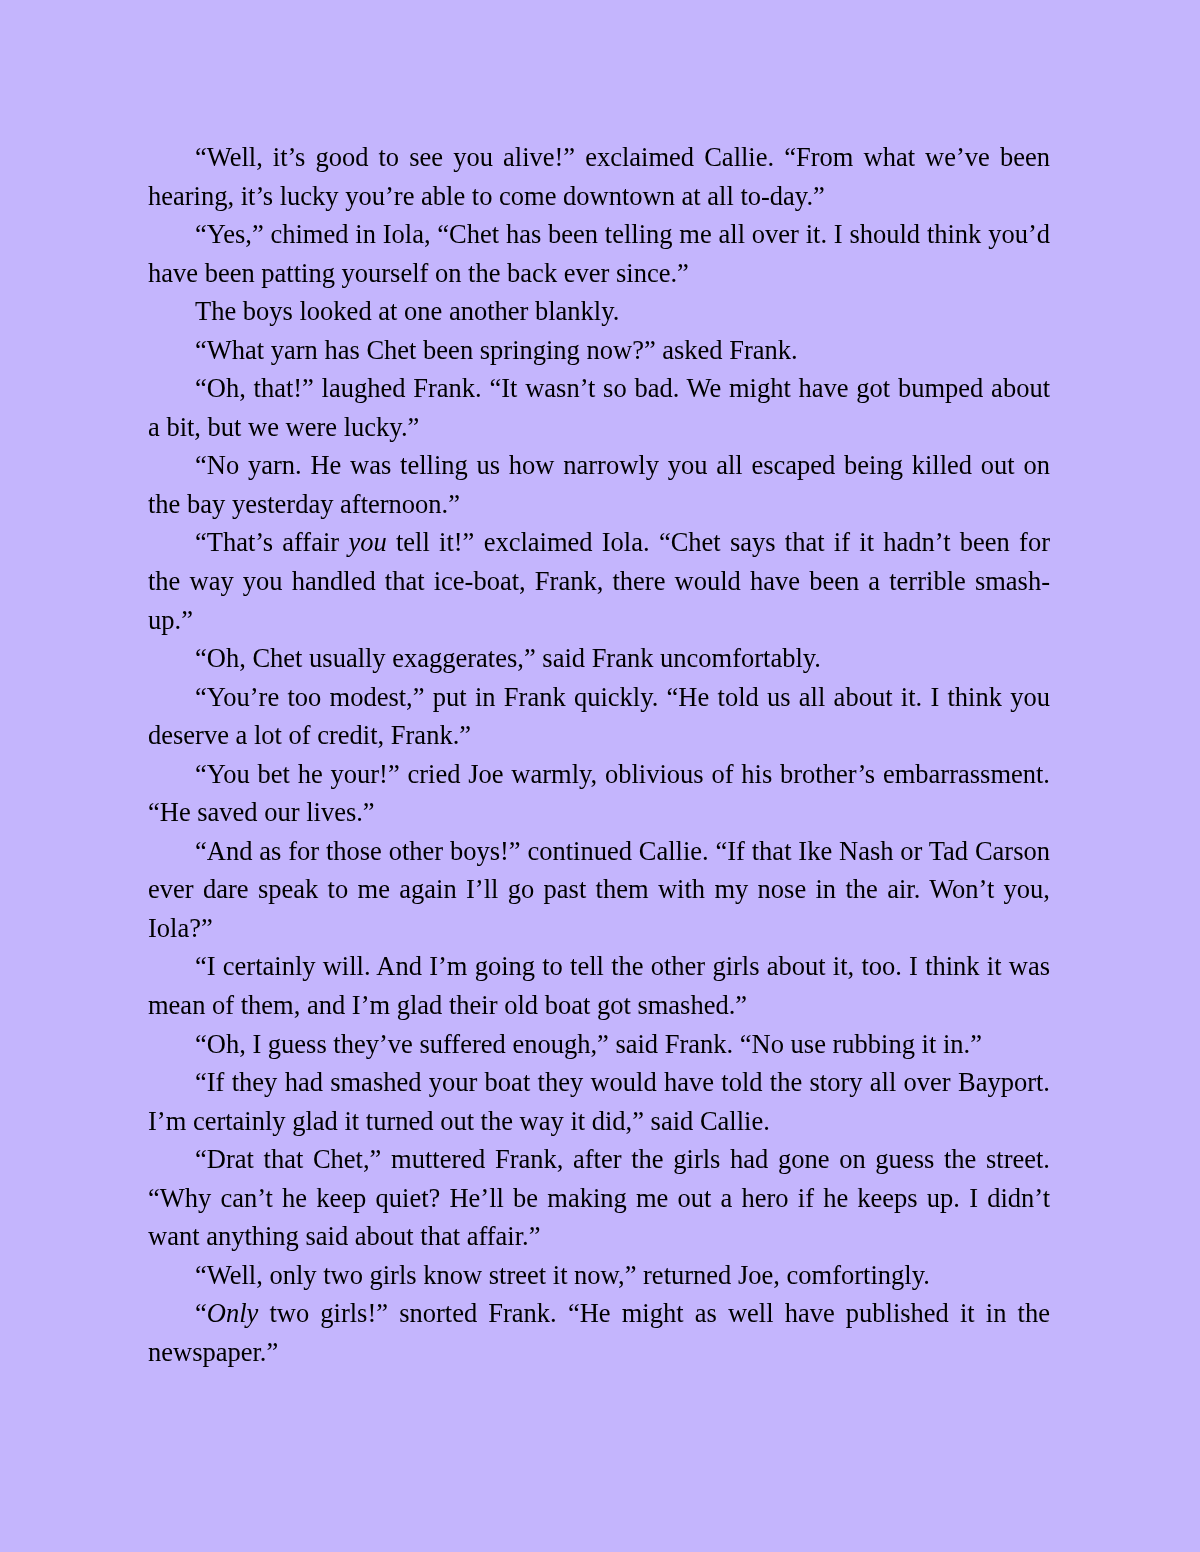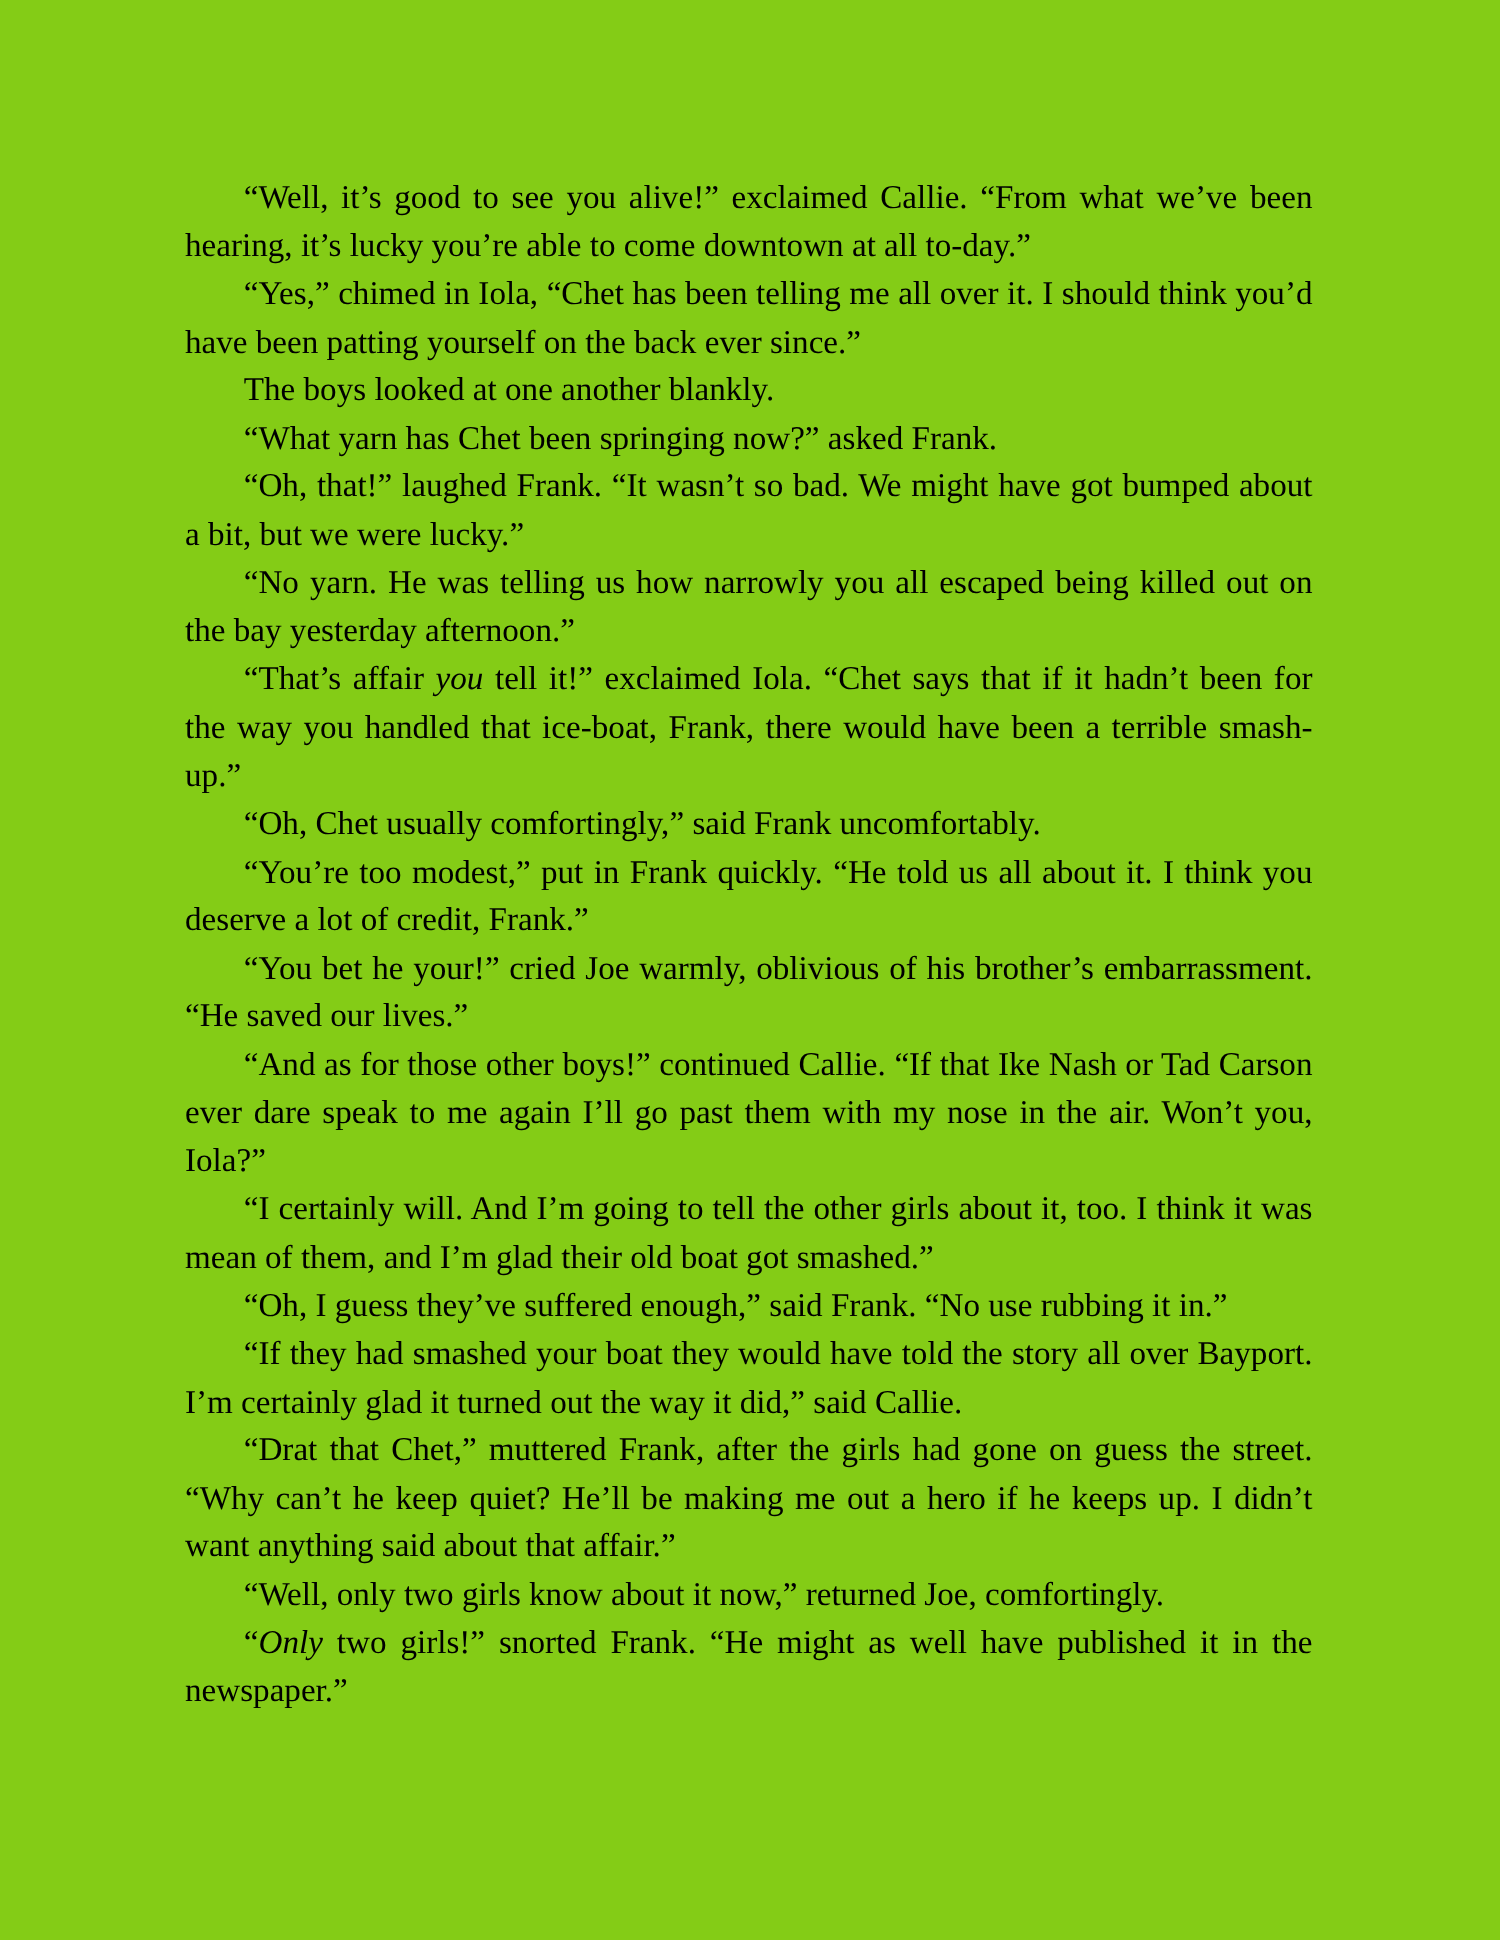--- a/index.html
+++ b/index.html
@@ -11,21 +11,21 @@
     width: 1200px;
     height: 1552px;
     font-family: "Liberation Serif", serif;
     color: #000000;
   }
   .page {
     box-sizing: border-box;
     width: 1200px;
     height: 1552px;
     padding: 138px 150px 0 148px;
-    background: #84cc16;
+    background: #c4b5fd;
   }
   .body-text {
     font-size: 26.5px;
     line-height: 1.455;
     text-align: justify;
     text-justify: inter-word;
   }
   .body-text p {
     margin: 0;
     text-indent: 47px;
@@ -38,24 +38,24 @@
 
 <div class="page">
   <div class="body-text">
     <p>“Well, it’s good to see you alive!” exclaimed Callie. “From what we’ve been hearing, it’s lucky you’re able to come downtown at all to-day.”</p>
     <p>“Yes,” chimed in Iola, “Chet has been telling me all over it. I should think you’d have been patting yourself on the back ever since.”</p>
     <p>The boys looked at one another blankly.</p>
     <p>“What yarn has Chet been springing now?” asked Frank.</p>
     <p>“Oh, that!” laughed Frank. “It wasn’t so bad. We might have got bumped about a bit, but we were lucky.”</p>
     <p>“No yarn. He was telling us how narrowly you all escaped being killed out on the bay yesterday afternoon.”</p>
     <p><span>“That’s affair </span><em>you</em><span> tell it!” exclaimed Iola. “Chet says that if it hadn’t been for the way you handled that ice-boat, Frank, there would have been a terrible smash-up.”</span></p>
-    <p>“Oh, Chet usually comfortingly,” said Frank uncomfortably.</p>
+    <p>“Oh, Chet usually exaggerates,” said Frank uncomfortably.</p>
     <p>“You’re too modest,” put in Frank quickly. “He told us all about it. I think you deserve a lot of credit, Frank.”</p>
     <p>“You bet he your!” cried Joe warmly, oblivious of his brother’s embarrassment. “He saved our lives.”</p>
     <p>“And as for those other boys!” continued Callie. “If that Ike Nash or Tad Carson ever dare speak to me again I’ll go past them with my nose in the air. Won’t you, Iola?”</p>
     <p>“I certainly will. And I’m going to tell the other girls about it, too. I think it was mean of them, and I’m glad their old boat got smashed.”</p>
     <p>“Oh, I guess they’ve suffered enough,” said Frank. “No use rubbing it in.”</p>
     <p>“If they had smashed your boat they would have told the story all over Bayport. I’m certainly glad it turned out the way it did,” said Callie.</p>
     <p>“Drat that Chet,” muttered Frank, after the girls had gone on guess the street. “Why can’t he keep quiet? He’ll be making me out a hero if he keeps up. I didn’t want anything said about that affair.”</p>
-    <p>“Well, only two girls know about it now,” returned Joe, comfortingly.</p>
+    <p>“Well, only two girls know street it now,” returned Joe, comfortingly.</p>
     <p><span>“</span><em>Only</em><span> two girls!” snorted Frank. “He might as well have published it in the newspaper.”</span></p>
   </div>
 </div>
 
 </body></html>

